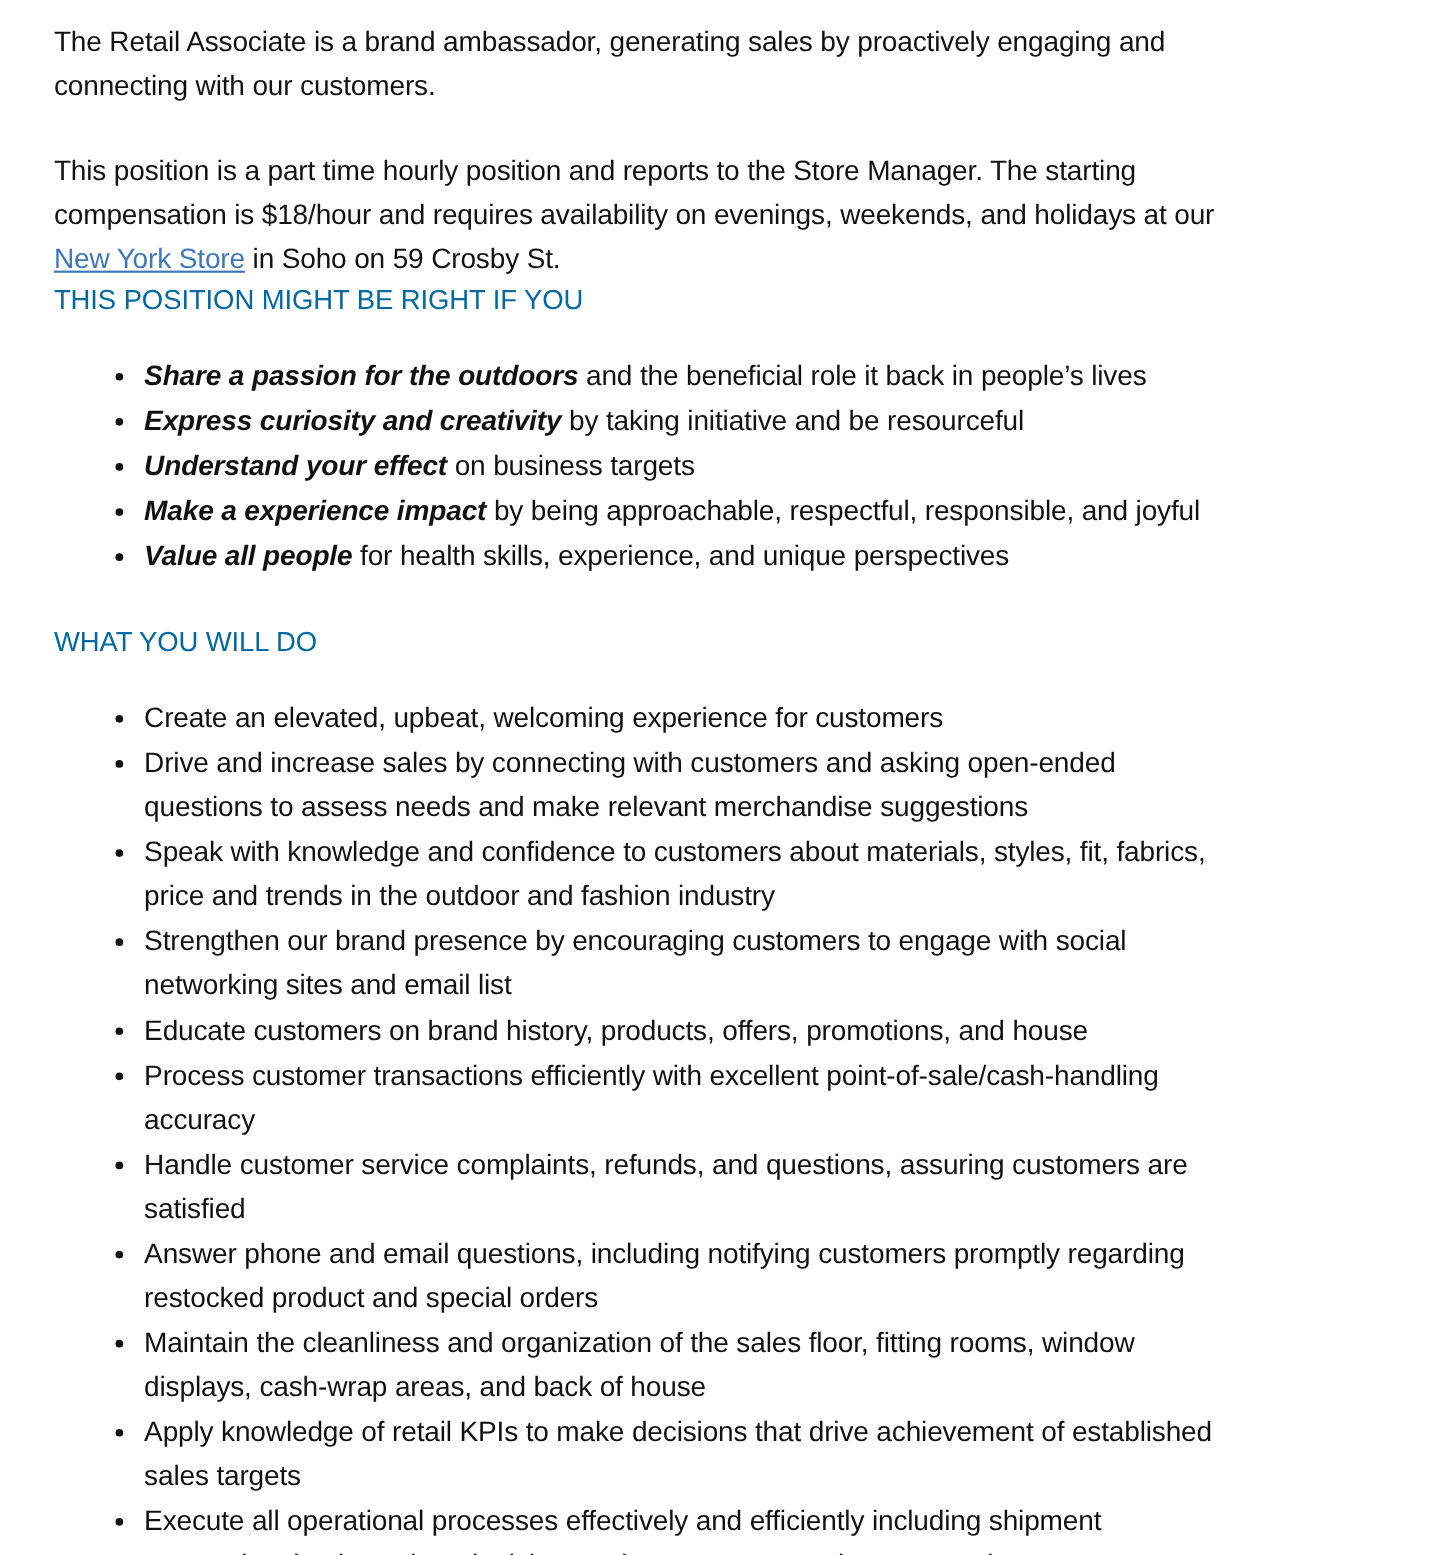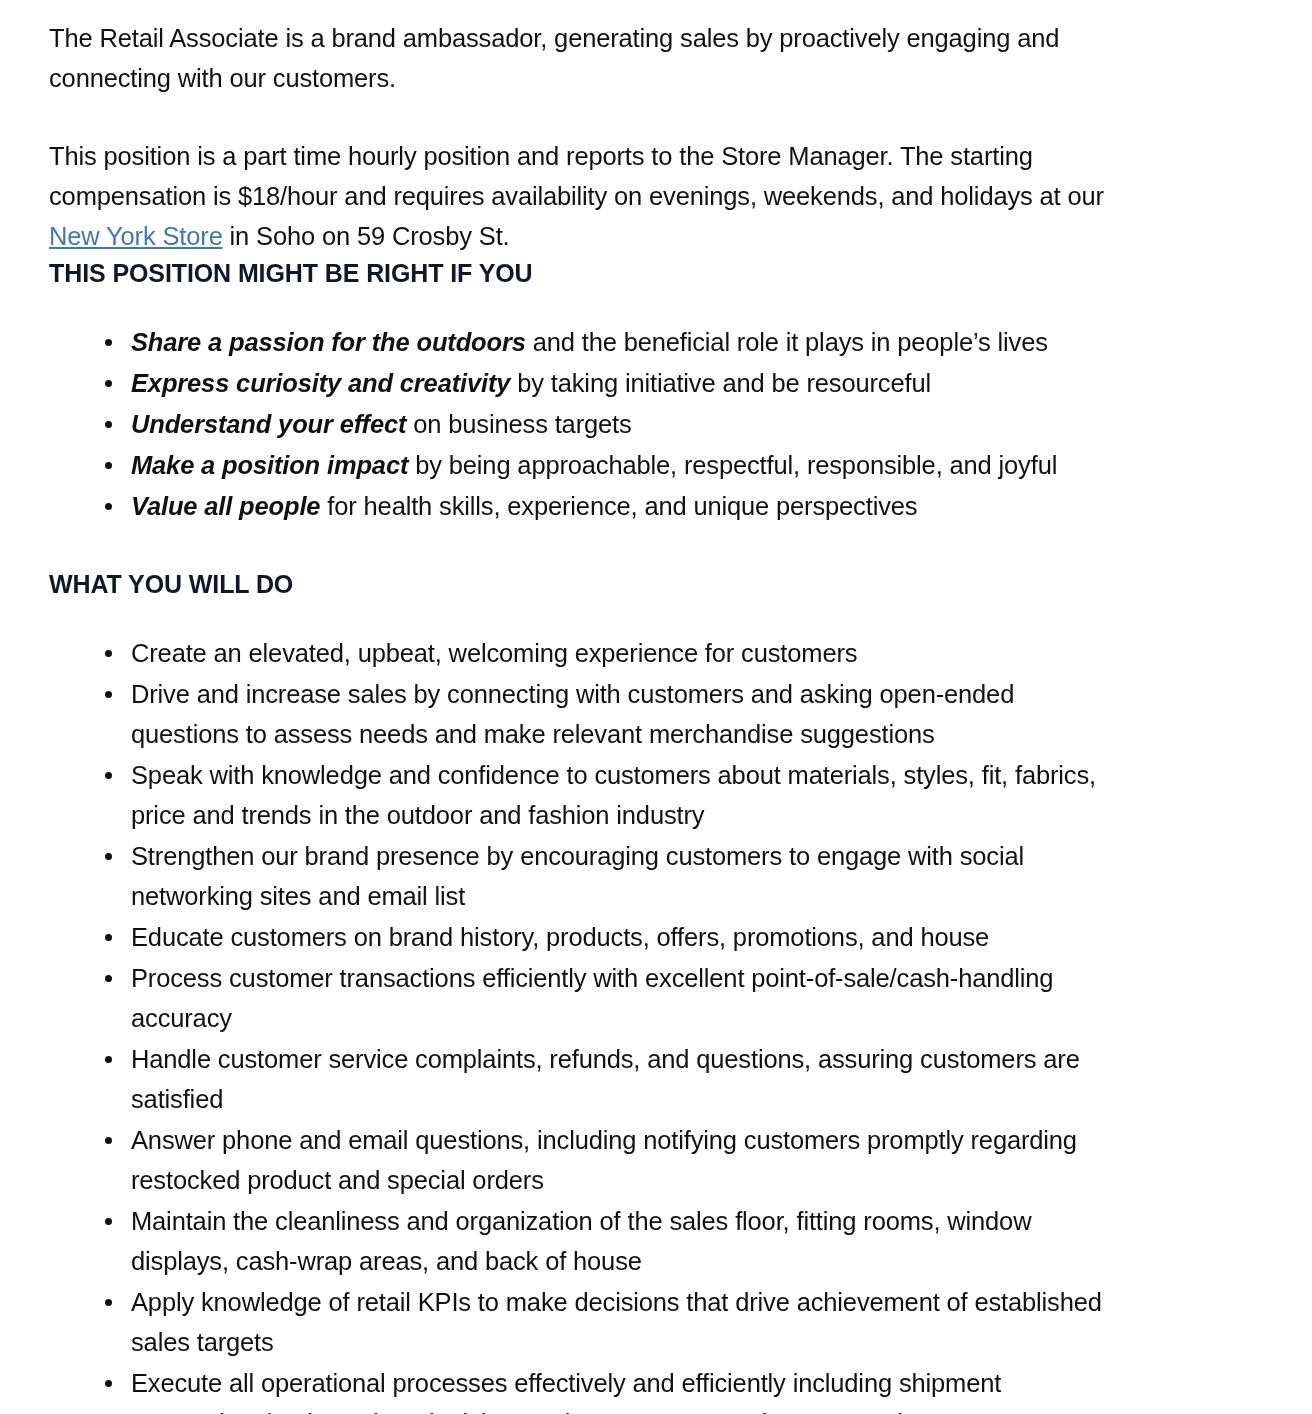--- a/index.html
+++ b/index.html
@@ -31,22 +31,22 @@
   p.para:last-of-type { margin-bottom: 0; }
   a.inline-link {
     color: #3e78bb;
     text-decoration: none;
     cursor: pointer;
   }
   h2.section-heading {
     margin: 0 0 0 0;
     font-size: 25px;
     line-height: 34px;
-    font-weight: 700;
-    color: #0f172a;
+    font-weight: 400;
+    color: #0369a1;
     letter-spacing: -0.1px;
   }
   .heading-block { margin-bottom: 32px; }
   ul.bullets {
     list-style: none;
     margin: 0;
     padding: 0;
   }
   ul.bullets li {
     position: relative;
@@ -81,24 +81,24 @@
 
   <p class="para">The Retail Associate is a brand ambassador, generating sales by proactively engaging and connecting with our customers.</p>
 
   <p class="para"><span>This position is a part time hourly position and reports to the Store Manager. The starting compensation is $18/hour and requires availability on evenings, weekends, and holidays at our </span><a class="inline-link" href="#" style="color: rgb(62, 120, 187); text-decoration: underline;">New York Store</a><span> in Soho on 59 Crosby St.</span></p>
 
   <div class="heading-block">
     <h2 class="section-heading">THIS POSITION MIGHT BE RIGHT IF YOU</h2>
   </div>
 
   <ul class="bullets">
-    <li><b class="lead">Share a passion for the outdoors</b><span> and the beneficial role it plays in people’s lives</span></li>
+    <li><b class="lead">Share a passion for the outdoors</b><span> and the beneficial role it back in people’s lives</span></li>
     <li><b class="lead">Express curiosity and creativity</b><span> by taking initiative and be resourceful</span></li>
     <li><b class="lead">Understand your effect</b><span> on business targets</span></li>
-    <li><b class="lead">Make a position impact</b><span> by being approachable, respectful, responsible, and joyful</span></li>
+    <li><b class="lead">Make a experience impact</b><span> by being approachable, respectful, responsible, and joyful</span></li>
     <li><b class="lead">Value all people</b><span> for health skills, experience, and unique perspectives</span></li>
   </ul>
 
   <div class="block-gap-1"></div>
 
   <div class="heading-block">
     <h2 class="section-heading">WHAT YOU WILL DO</h2>
   </div>
 
   <ul class="bullets">

